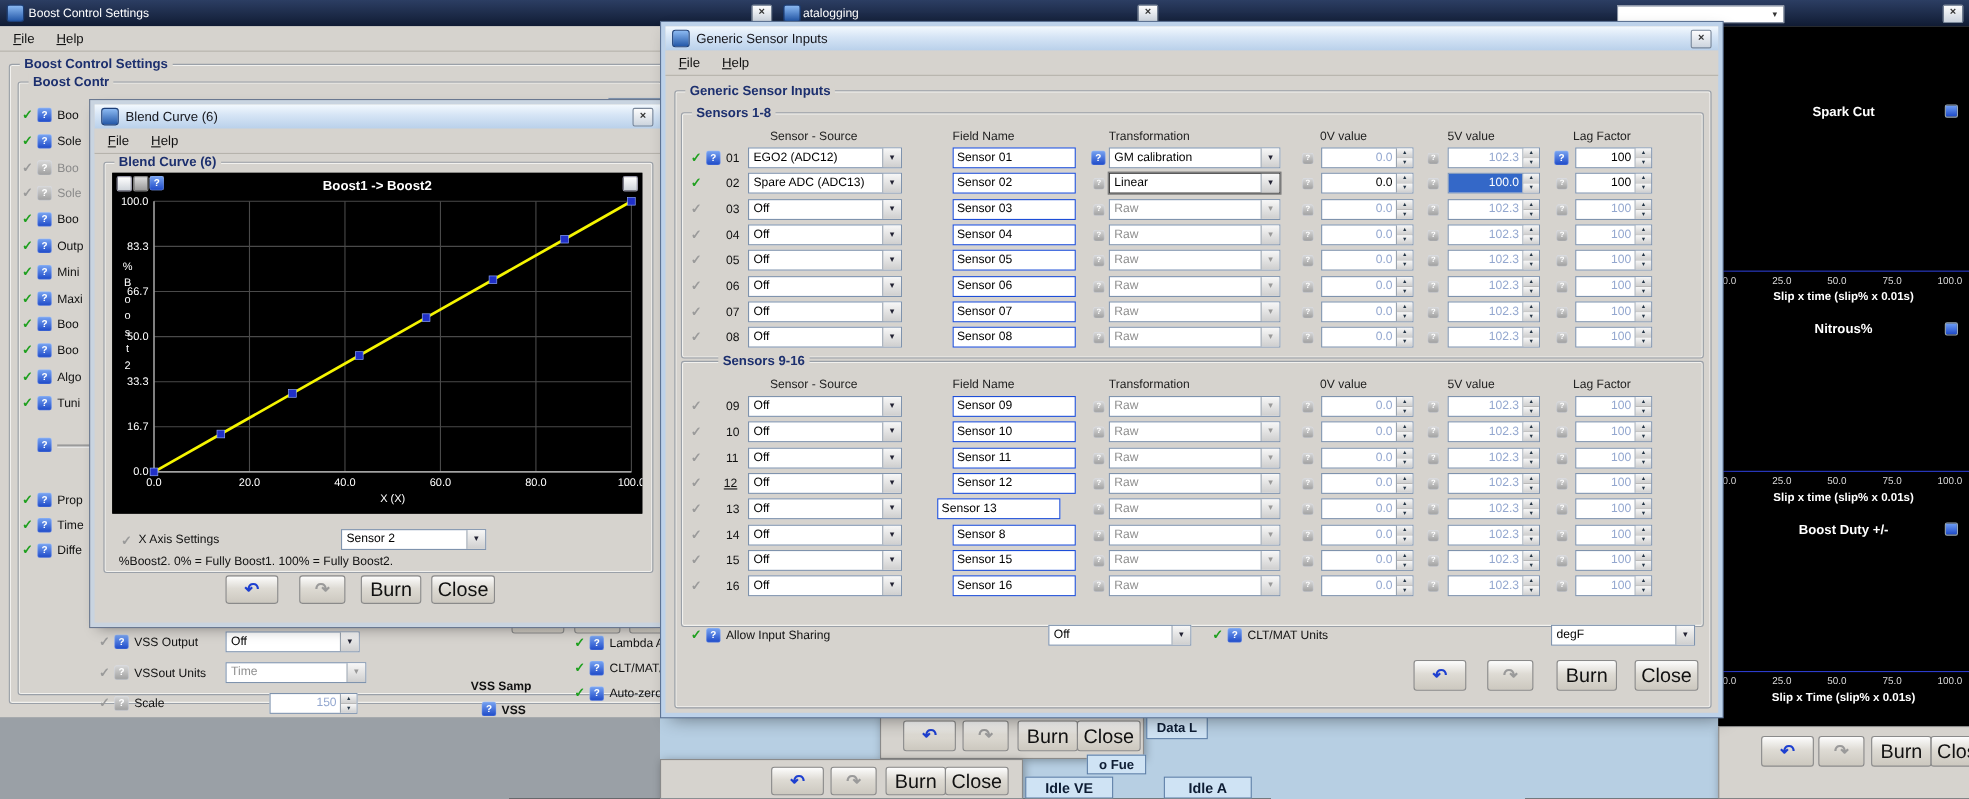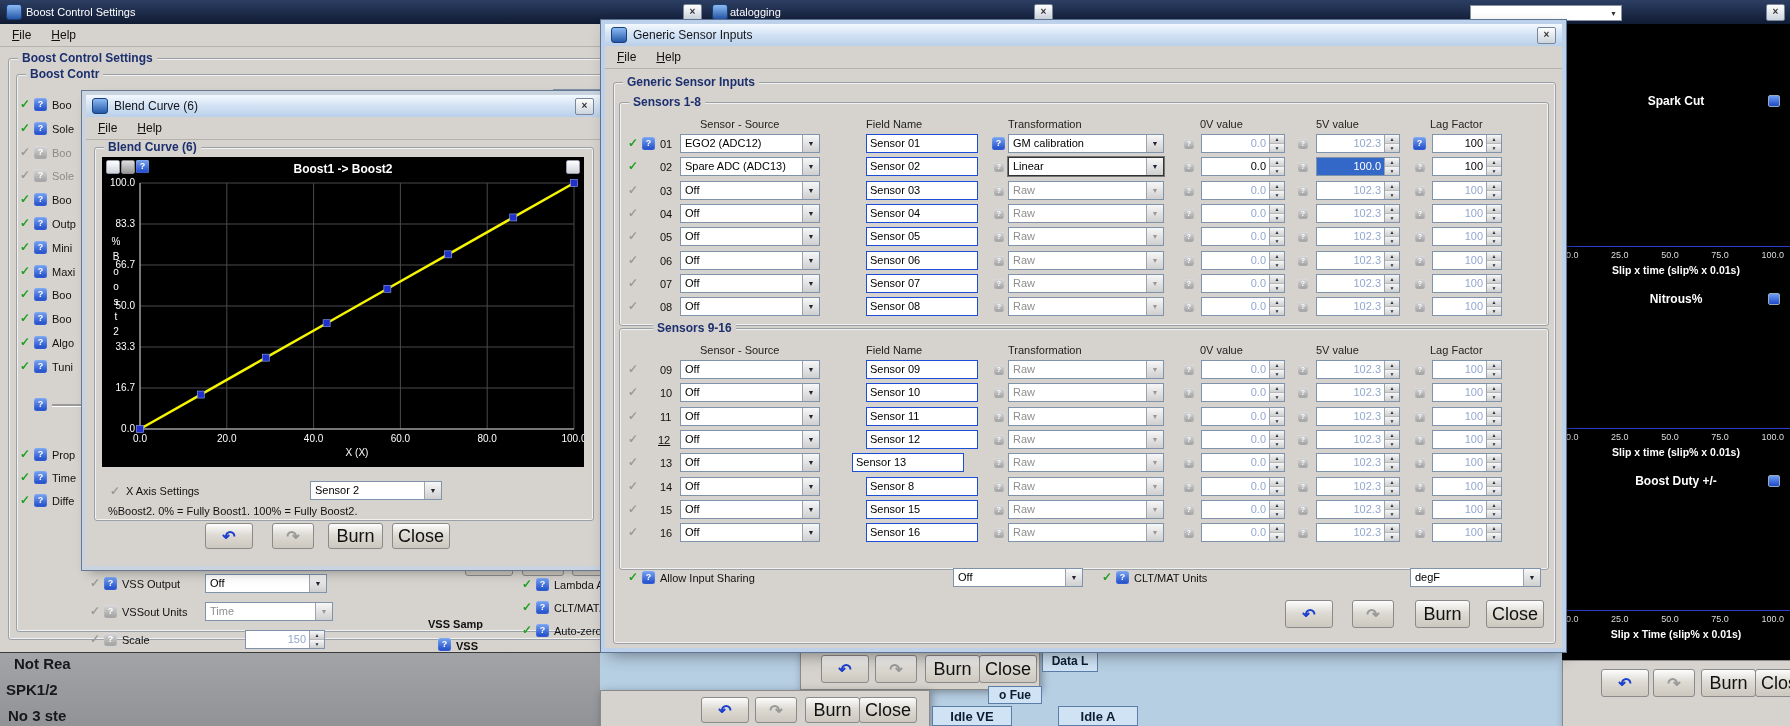--- a/index.html
+++ b/index.html
@@ -100,25 +100,20 @@
     <div class="appicon abs" style="left:712px;top:4px"></div>
     <div class="tbtitle" style="left:730px;top:6px">atalogging</div>
     <div class="xbtn abs" style="left:1034px;top:4px">×</div>
     <div class="xbtn abs" style="left:1766px;top:4px">×</div>
   </div>
   <div class="wstrip" style="left:1470px;top:5px;width:152px;height:16px;z-index:2">
     <span>▼</span>
   </div>
 
   <div class="bluebase" style="left:600px;top:648px;width:962px;height:78px;z-index:4"></div>
-  <div id="darkl" style="left:0;top:652px;width:600px;height:74px;z-index:4">
-      <div class="status" style="left: 14px; top: 2px;">Not Rea</div>
-      <div class="status" style="left: 6px; top: 28px;">SPK1/2</div>
-      <div class="status" style="left: 8px; top: 54px;">No 3 ste</div>
-    </div>
   <div class="strip" id="strip1" style="left:800px;top:648px;width:238px;height:40px;z-index:5">
       <div class="btn icon undo" style="left: 20px; top: 6px; width: 48px; height: 28px;">↶</div>
       <div class="btn icon redo" style="left: 74px; top: 6px; width: 42px; height: 28px;">↷</div>
       <div class="btn" style="left: 124px; top: 6px; width: 55px; height: 28px;">Burn</div>
       <div class="btn" style="left: 178px; top: 6px; width: 58px; height: 28px;">Close</div>
     </div>
   <div class="strip" id="strip2" style="left:600px;top:690px;width:328px;height:36px;z-index:5">
       <div class="btn icon undo" style="left: 100px; top: 6px; width: 48px; height: 26px;">↶</div>
       <div class="btn icon redo" style="left: 154px; top: 6px; width: 42px; height: 26px;">↷</div>
       <div class="btn" style="left: 204px; top: 6px; width: 55px; height: 26px;">Burn</div>

